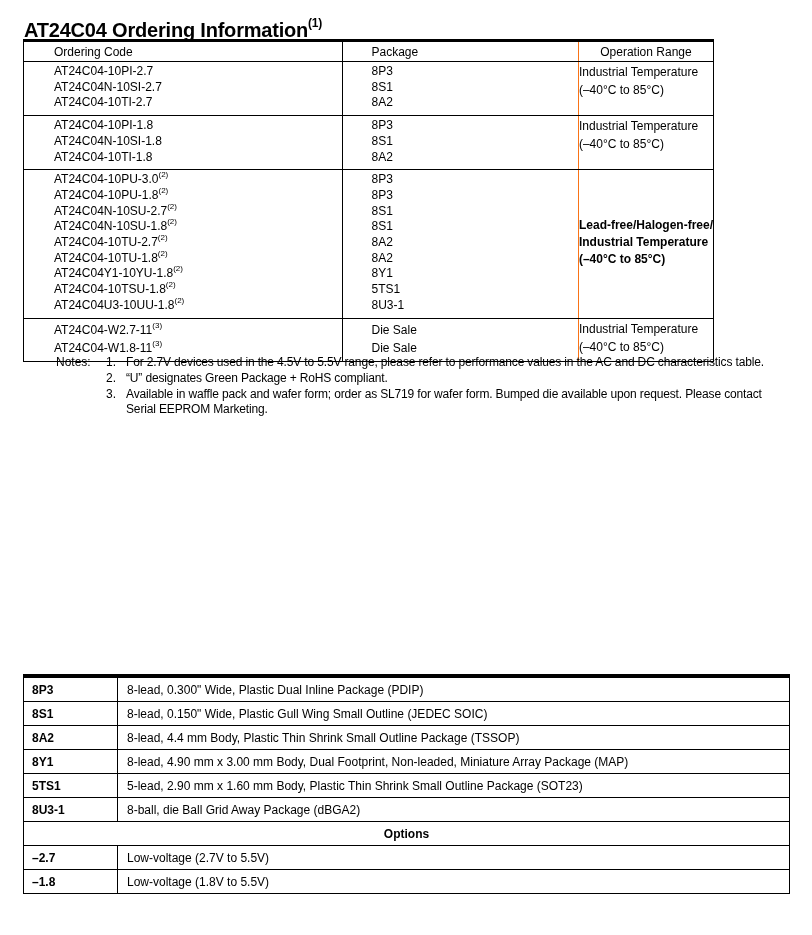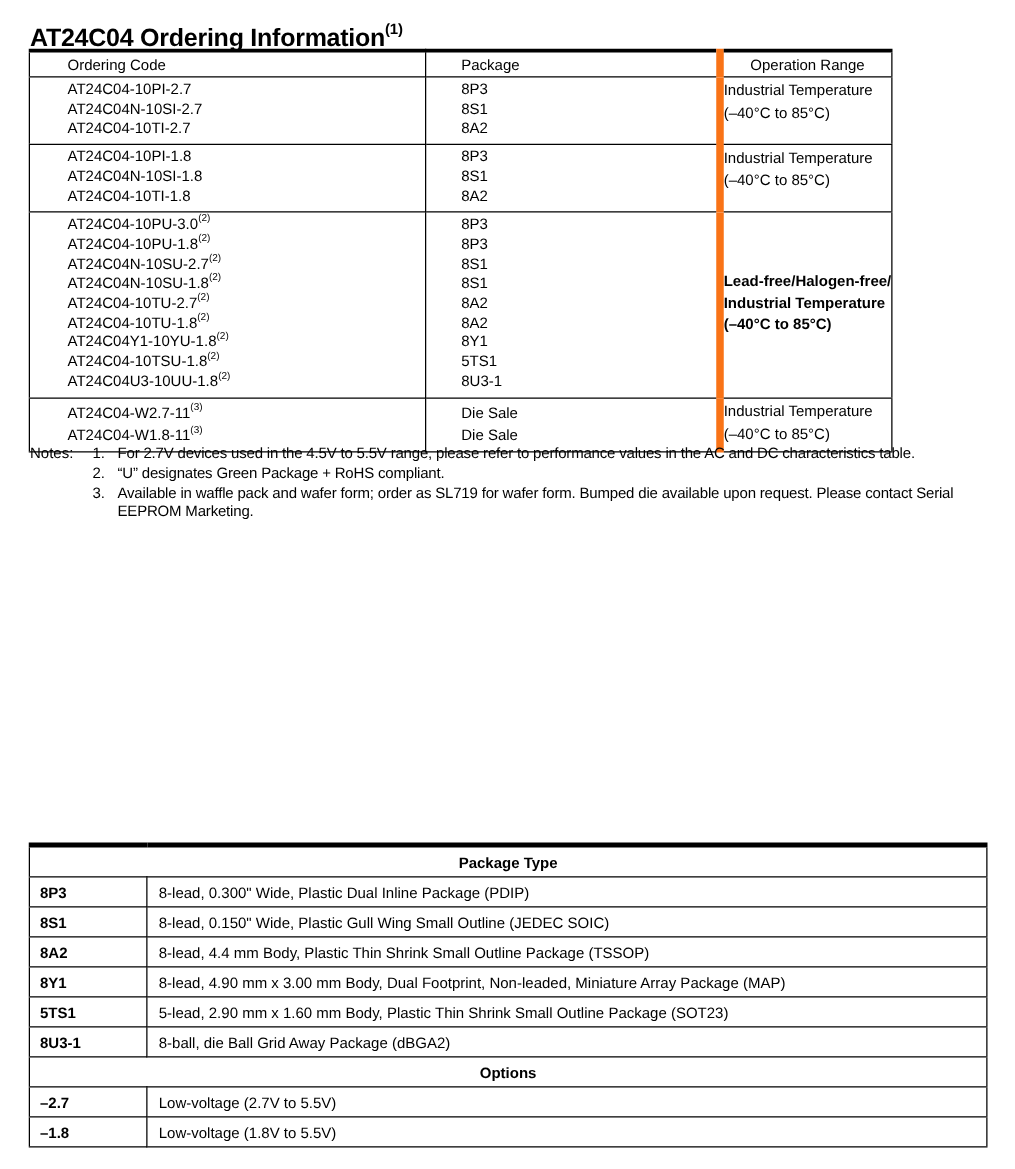--- a/index.html
+++ b/index.html
@@ -10,26 +10,26 @@
   table { border-collapse: collapse; font-size: 12px; }
   .order { position: absolute; left: 23px; top: 39px; width: 691px; border-top: 3px solid #000; border-left: 1px solid #000; border-right: 1px solid #000; border-bottom: 1px solid #000; }
   .order th { font-weight: normal; text-align: left; padding: 3px 0 2px 30px; border-bottom: 1px solid #000; height: 13px; }
   .order th.c2 { padding-left: 28px; }
   .order th.c3 { text-align: center; padding-left: 0; }
   .order td { vertical-align: top; padding: 2px 0 4px 30px; line-height: 15.7px; border-bottom: 1px solid #000; }
   .order td.c2 { padding-left: 28px; }
   .order td.c3 { text-align: left; padding-left: 0; line-height: 18px; padding-top: 1px; }
   .order td.c3.mid { vertical-align: middle; line-height: 17px; font-weight: bold; }
   .order .col1 { width: 292px; border-right: 1px solid #000; }
-  .order .col2 { width: 210px; border-right: 6px solid #f97316; }
+  .order .col2 { width: 210px; border-right: 1px solid #f97316; }
   .order sup { font-size: 8px; line-height: 0; position: relative; top: -1px; }
   .line { display: block; white-space: nowrap; }
 
   .notes { position: absolute; left: 24px; top: 355px; font-size: 12px; line-height: 15.8px; width: 770px; }
-  .notes .row { display: flex; }
+  .notes .row { display: flex; margin-left: 32px; }
   .notes .lbl { width: 50px; flex: none; }
   .notes .num { width: 20px; flex: none; text-align: left; }
   .notes .txt { flex: 1; letter-spacing: -0.15px; }
 
   .pkg { position: absolute; left: 23px; top: 674px; width: 767px; border-top: 4px solid #000; border-left: 1px solid #000; border-right: 1px solid #000; border-bottom: 1px solid #000; }
   .pkg td { border-bottom: 1px solid #000; height: 23px; padding: 0 0 0 8px; font-size: 12px; }
   .pkg td.hdr { text-align: center; padding: 0; font-weight: bold; }
   .pkg td.code { width: 85px; border-right: 1px solid #000; font-weight: bold; }
   .pkg td.desc { padding-left: 9px; }
 </style>
@@ -143,23 +143,20 @@
   <div class="row">
     <span class="lbl"></span>
     <span class="num">3.</span>
     <span class="txt">Available in waffle pack and wafer form; order as SL719 for wafer form. Bumped die available upon request. Please contact Serial EEPROM Marketing.</span>
   </div>
 </div>
 
 <table class="pkg">
   <tbody>
     <tr>
-      <td class="hdr" colspan="2">Package Type</td>
-    </tr>
-    <tr>
       <td class="code">8P3</td>
       <td class="desc">8-lead, 0.300" Wide, Plastic Dual Inline Package (PDIP)</td>
     </tr>
     <tr>
       <td class="code">8S1</td>
       <td class="desc">8-lead, 0.150" Wide, Plastic Gull Wing Small Outline (JEDEC SOIC)</td>
     </tr>
     <tr>
       <td class="code">8A2</td>
       <td class="desc">8-lead, 4.4 mm Body, Plastic Thin Shrink Small Outline Package (TSSOP)</td>

